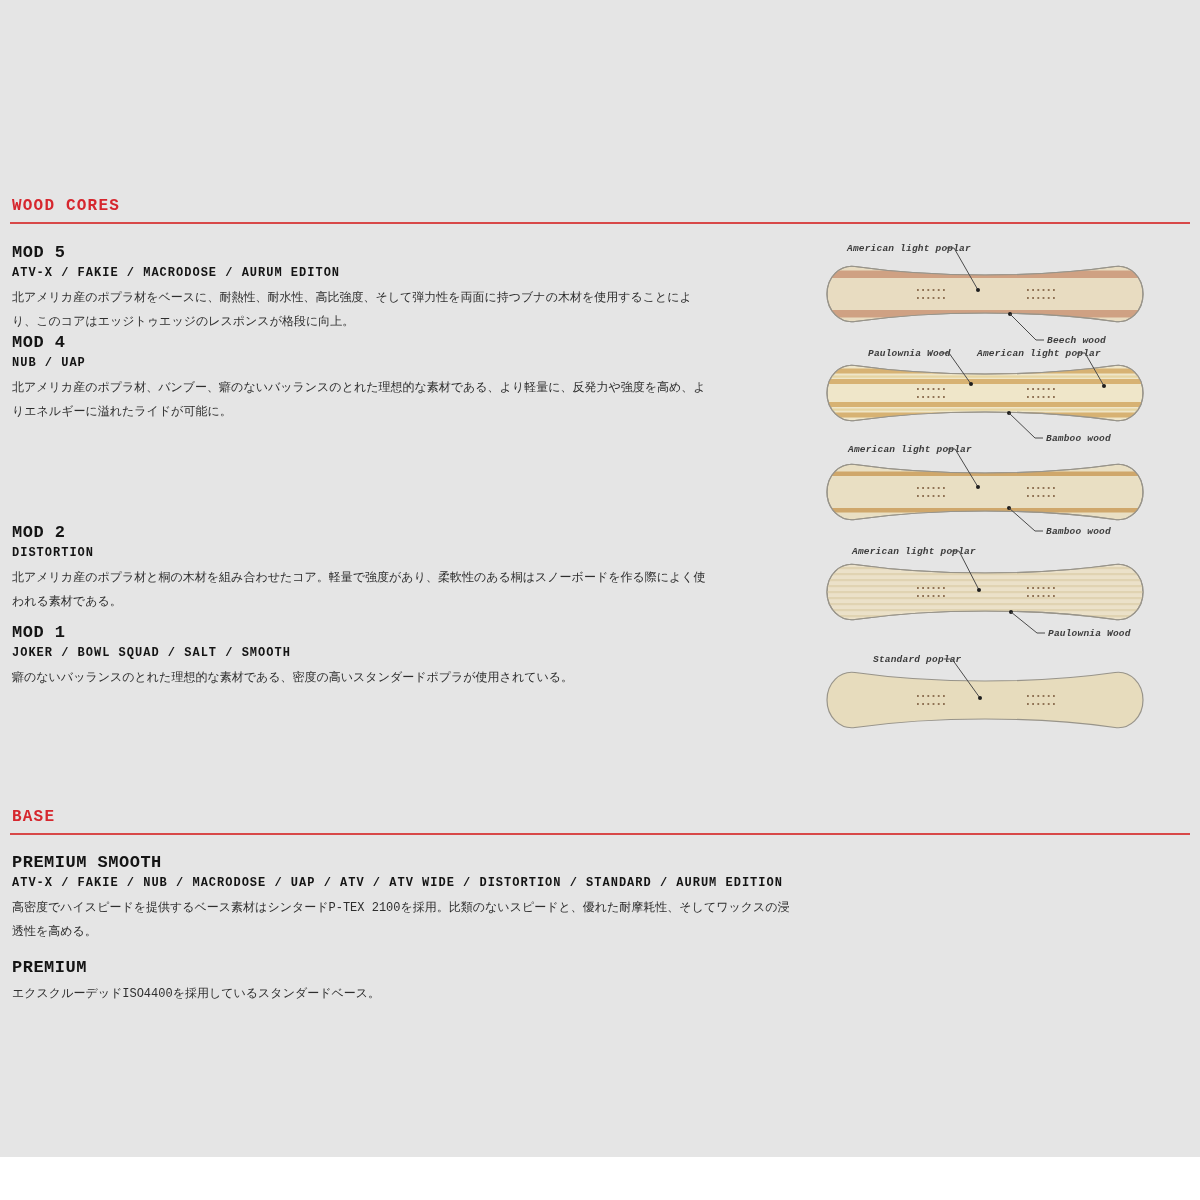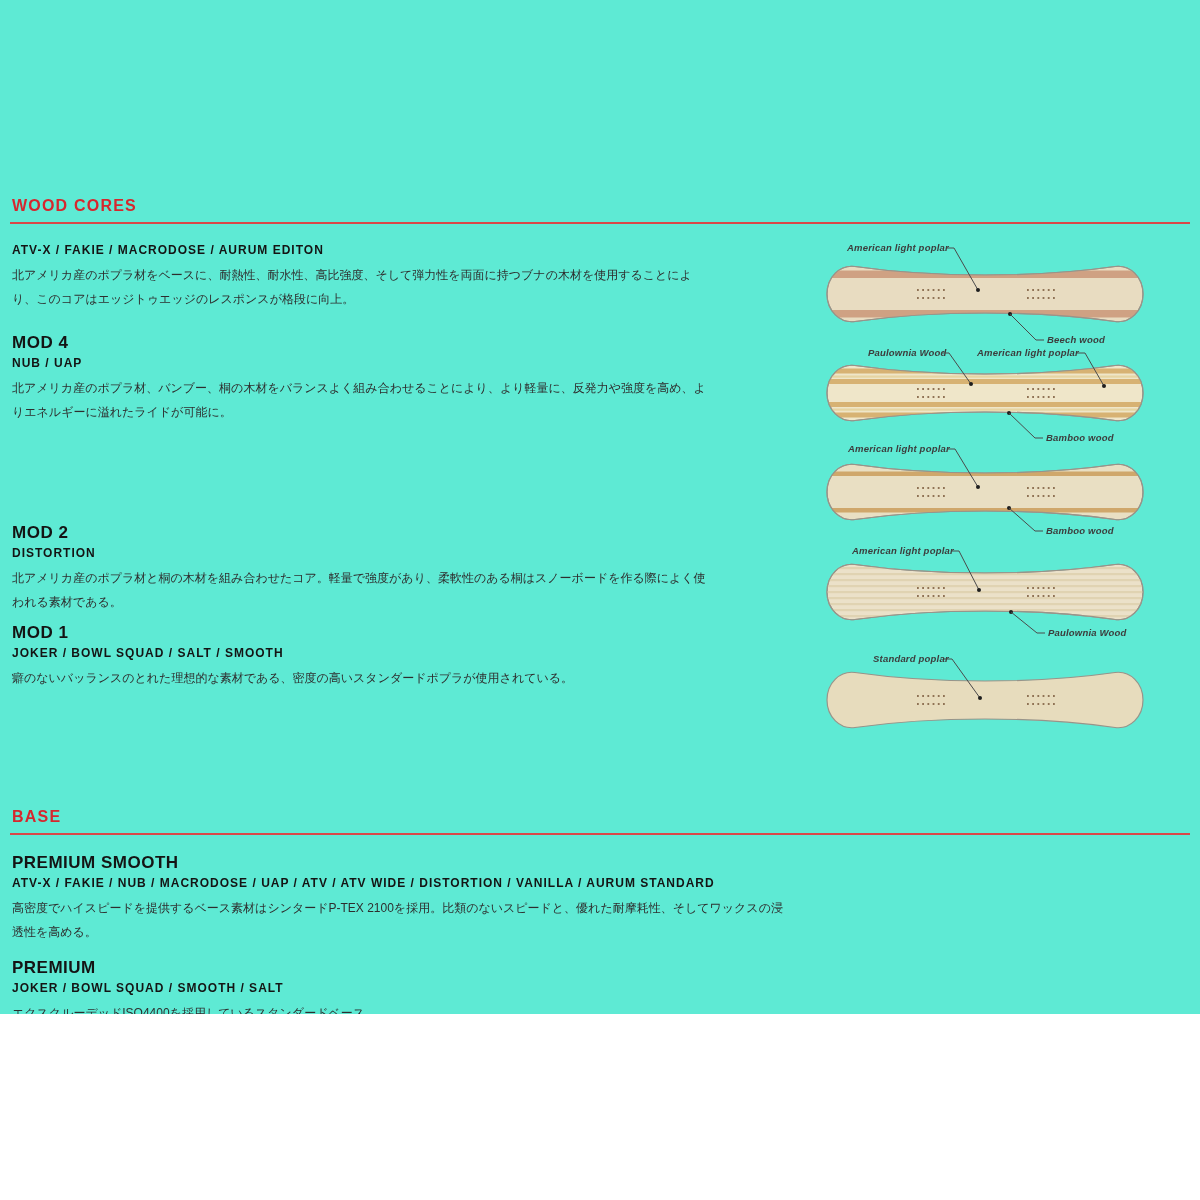--- a/index.html
+++ b/index.html
@@ -1,19 +1,19 @@
 <!DOCTYPE html>
 <html><head>
 <meta charset="utf-8">
 <style>
   * { margin:0; padding:0; box-sizing:border-box; }
   html,body { background:#ffffff; }
   #page {
-    position:relative; width:1200px; height:1014px; background:#5eead4;
-    font-family:Liberation Sans, sans-serif; overflow:hidden;
+    position:relative; width:1200px; height:1157px; background:#e5e5e5;
+    font-family:Liberation Mono, monospace; overflow:hidden;
   }
   .section-title {
     position:absolute; left:12px;
     font-size:16px; font-weight:800; letter-spacing:1.2px;
     color:#d6272e;
   }
   .rule {
     position:absolute; left:10px; width:1180px; height:2px;
     background:#d84848;
   }
@@ -42,28 +42,29 @@
 </style>
 </head>
 <body>
 
 <div id="page">
 
   <div class="section-title" style="top:197px;">WOOD CORES</div>
   <div class="rule" style="top:222px;"></div>
 
   <div class="text-block" style="top:244px;">
+    <h3>MOD 5</h3>
     <div class="models">ATV-X / FAKIE / MACRODOSE / AURUM EDITON</div>
     <div class="desc">北アメリカ産のポプラ材をベースに、耐熱性、耐水性、高比強度、そして弾力性を両面に持つブナの木材を使用することにより、このコアはエッジトゥエッジのレスポンスが格段に向上。</div>
   </div>
 
   <div class="text-block" style="top:334px;">
     <h3>MOD 4</h3>
     <div class="models">NUB / UAP</div>
-    <div class="desc">北アメリカ産のポプラ材、バンブー、桐の木材をバランスよく組み合わせることにより、より軽量に、反発力や強度を高め、よりエネルギーに溢れたライドが可能に。</div>
+    <div class="desc">北アメリカ産のポプラ材、バンブー、癖のないバッランスのとれた理想的な素材である、より軽量に、反発力や強度を高め、よりエネルギーに溢れたライドが可能に。</div>
   </div>
 
 
   <div class="text-block" style="top:524px;">
     <h3>MOD 2</h3>
     <div class="models">DISTORTION</div>
     <div class="desc">北アメリカ産のポプラ材と桐の木材を組み合わせたコア。軽量で強度があり、柔軟性のある桐はスノーボードを作る際によく使われる素材である。</div>
   </div>
 
   <div class="text-block" style="top:624px;">
@@ -211,23 +212,22 @@
     <text class="wood-label" x="73" y="10">Standard poplar</text>
     <polyline class="leader" points="144,7 152,7 180,46"></polyline>
     <circle class="label-dot" cx="180" cy="46" r="2"></circle>
   </svg>
 
   <div class="section-title" style="top:808px;">BASE</div>
   <div class="rule" style="top:833px;"></div>
 
   <div class="text-block" style="top:854px; width:800px;">
     <h3>PREMIUM SMOOTH</h3>
-    <div class="models">ATV-X / FAKIE / NUB / MACRODOSE / UAP / ATV / ATV WIDE / DISTORTION / VANILLA / AURUM STANDARD</div>
+    <div class="models">ATV-X / FAKIE / NUB / MACRODOSE / UAP / ATV / ATV WIDE / DISTORTION / STANDARD / AURUM EDITION</div>
     <div class="desc" style="max-width:780px;">高密度でハイスピードを提供するベース素材はシンタードP-TEX 2100を採用。比類のないスピードと、優れた耐摩耗性、そしてワックスの浸透性を高める。</div>
   </div>
 
   <div class="text-block" style="top:959px;">
     <h3>PREMIUM</h3>
-    <div class="models">JOKER / BOWL SQUAD / SMOOTH / SALT</div>
     <div class="desc">エクスクルーデッドISO4400を採用しているスタンダードベース。</div>
   </div>
 
 </div>
 
 </body></html>

